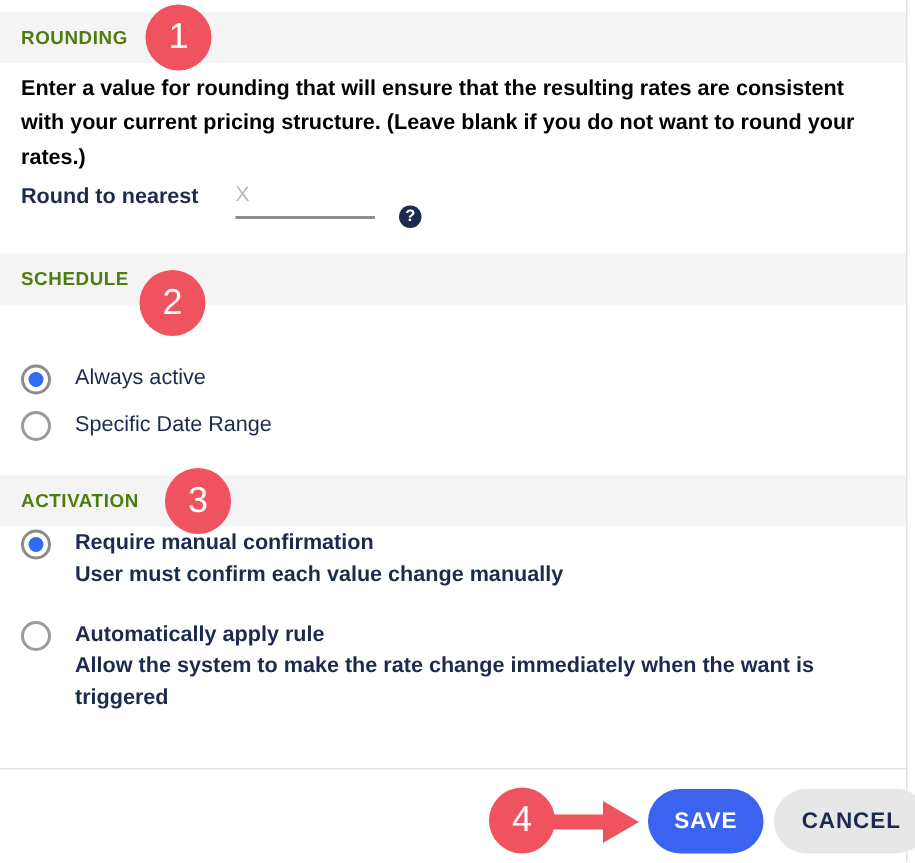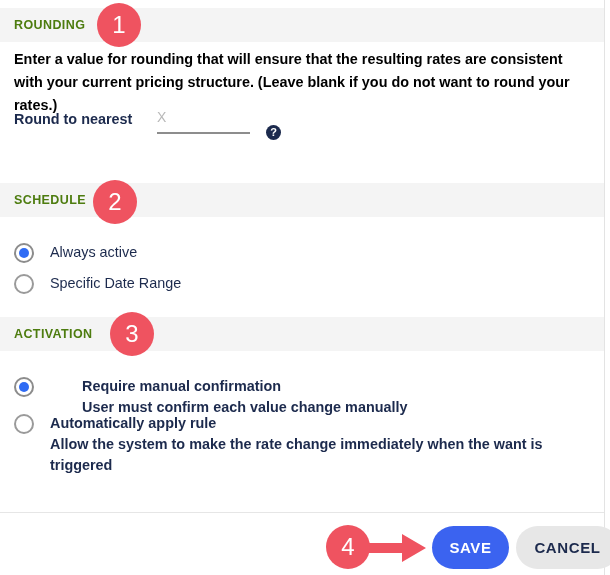--- a/index.html
+++ b/index.html
@@ -73,21 +73,21 @@
     width: 572px;
     font-size: 14.4px;
     font-weight: bold;
     line-height: 23px;
     color: #000000;
   }
 
   .field-row {
     position: absolute;
     left: 14px;
-    top: 108px;
+    top: 120px;
     width: 560px;
     height: 40px;
   }
   .field-label {
     position: absolute;
     left: 0;
     top: 3px;
     font-size: 14.4px;
     font-weight: bold;
     color: #1c2a4d;
@@ -252,21 +252,21 @@
   <div class="para">Enter a value for rounding that will ensure that the resulting rates are consistent with your current pricing structure. (Leave blank if you do not want to round your rates.)</div>
 
   <div class="field-row">
     <span class="field-label">Round to nearest</span>
     <span class="field-input-wrap">
       <input class="field-input" type="text" placeholder="X" style="">
     </span>
     <span class="help-icon">?</span>
   </div>
 
-  <div class="section-band" style="top:183px;">
+  <div class="section-band" style="top:169px;">
     <span class="section-title">SCHEDULE</span>
   </div>
   <div class="badge" style="left:93px; top:180px;">2</div>
 
   <div class="radio-opt" style="top:242px;">
     <span class="radio-mark checked"></span>
     <span class="radio-texts">
       <span class="radio-label plain">Always active</span>
     </span>
   </div>
@@ -276,21 +276,21 @@
     <span class="radio-texts">
       <span class="radio-label plain">Specific Date Range</span>
     </span>
   </div>
 
   <div class="section-band" style="top:317px;">
     <span class="section-title">ACTIVATION</span>
   </div>
   <div class="badge" style="left:110px; top:312px;">3</div>
 
-  <div class="radio-opt" style="top:376px;gap:32px;">
+  <div class="radio-opt" style="top:352px;">
     <span class="radio-mark checked"></span>
     <span class="radio-texts">
       <span class="radio-label strong">Require manual confirmation</span>
       <div class="radio-desc">User must confirm each value change manually</div>
     </span>
   </div>
 
   <div class="radio-opt" style="top:413px;">
     <span class="radio-mark"></span>
     <span class="radio-texts">

